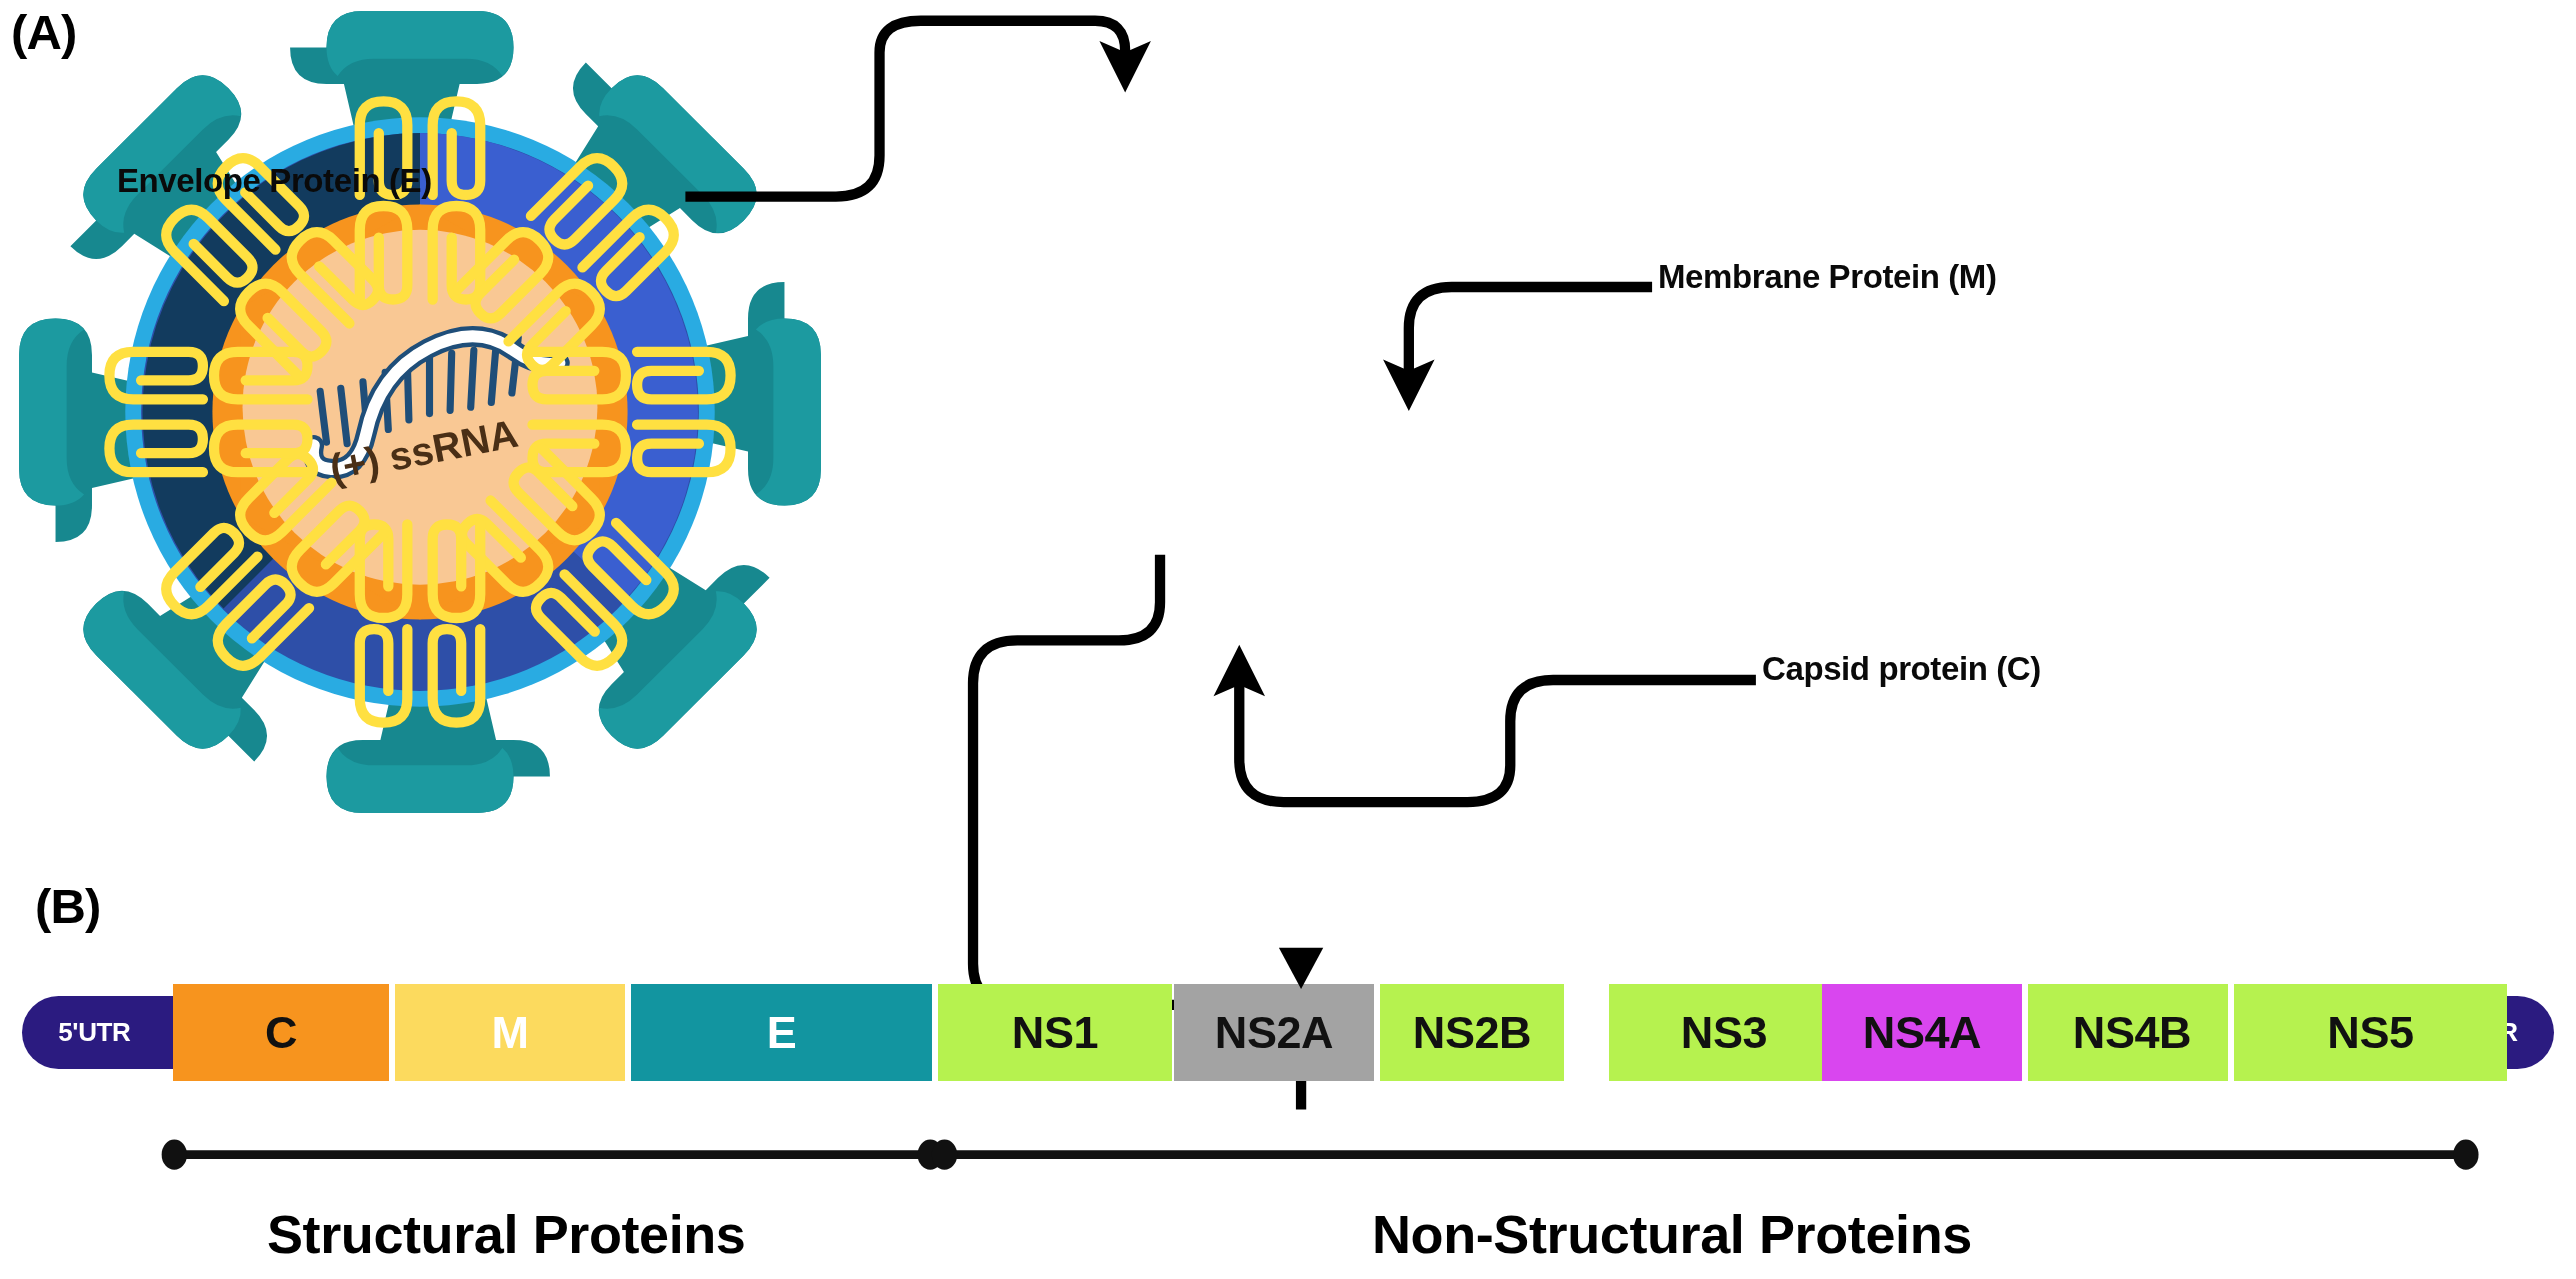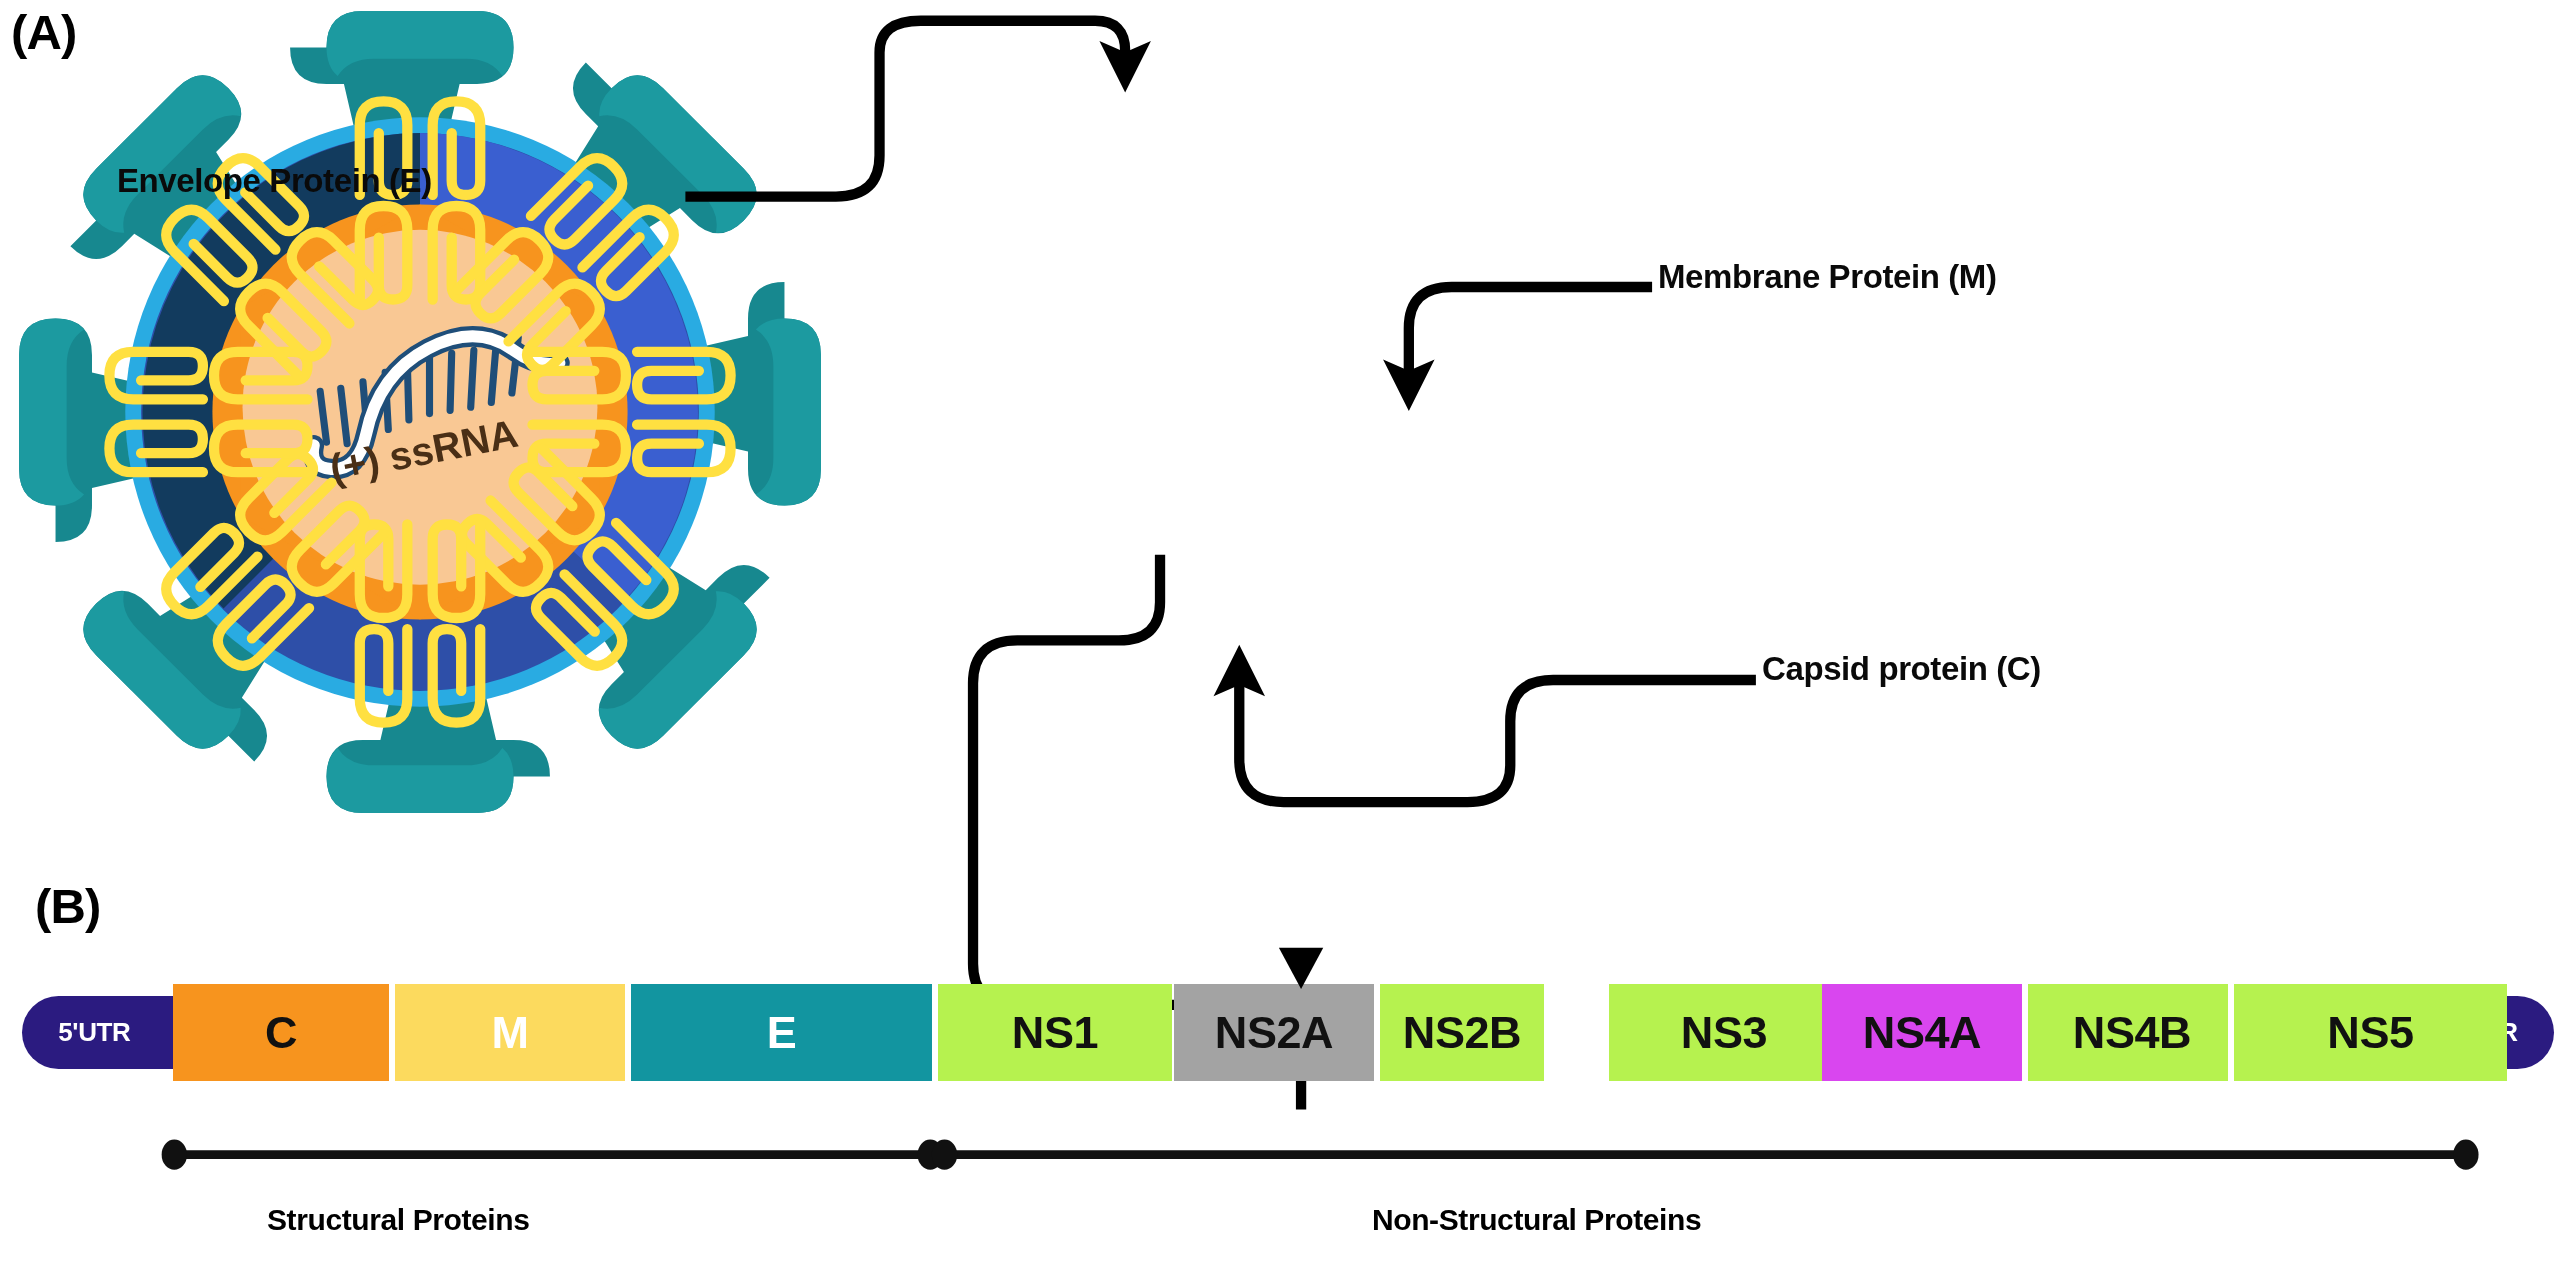--- a/index.html
+++ b/index.html
@@ -20,21 +20,21 @@
   .callout-label{
     position:absolute;font-weight:bold;color:#0a0a0a;
     font-size:33px;white-space:nowrap;letter-spacing:-0.4px;
   }
   #label-envelope{left:117px;top:162px;}
   #label-membrane{left:1658px;top:258px;}
   #label-capsid{left:1762px;top:650px;}
 
   .bracket-label{
     position:absolute;font-weight:bold;color:#000;
-    font-size:30px;white-space:nowrap;letter-spacing:-0.4px;
+    font-size:54px;white-space:nowrap;letter-spacing:-0.4px;
   }
   #label-structural{left:267px;top:1203px;}
   #label-nonstructural{left:1372px;top:1203px;}
 
   
   #genome-bar{
     position:absolute;left:0px;top:984px;height:97px;width:2576px;
   }
   .utr{
     position:absolute;top:12px;height:73px;width:151px;
@@ -209,21 +209,21 @@
         </div>
         <div class="gene-box" style="left: 631px; width: 301px; background: rgb(18, 149, 160); color: rgb(255, 255, 255);">
           <span class="gene-label">E</span>
         </div>
         <div class="gene-box" style="left: 938px; width: 234px; background: rgb(182, 242, 79); color: rgb(17, 17, 17);">
           <span class="gene-label">NS1</span>
         </div>
         <div class="gene-box" style="left: 1174px; width: 200px; background: #a3a3a3; color: rgb(17, 17, 17);">
           <span class="gene-label">NS2A</span>
         </div>
-        <div class="gene-box" style="left: 1380px; width: 164px; background: rgb(182, 242, 79); color: rgb(17, 17, 17);">
+        <div class="gene-box" style="left: 1380px; width: 184px; background: rgb(182, 242, 79); color: rgb(17, 17, 17);">
           <span class="gene-label">NS2B</span>
         </div>
         <div class="gene-box" style="left: 1586px; width: 230px; background: rgb(182, 242, 79); color: rgb(17, 17, 17); margin-left: 23px;">
           <span class="gene-label">NS3</span>
         </div>
         <div class="gene-box" style="left: 1822px; width: 200px; background: #d946ef; color: rgb(17, 17, 17);">
           <span class="gene-label">NS4A</span>
         </div>
         <div class="gene-box" style="left: 2028px; width: 200px; background: rgb(182, 242, 79); color: rgb(17, 17, 17); padding-left: 8px;">
           <span class="gene-label">NS4B</span>

